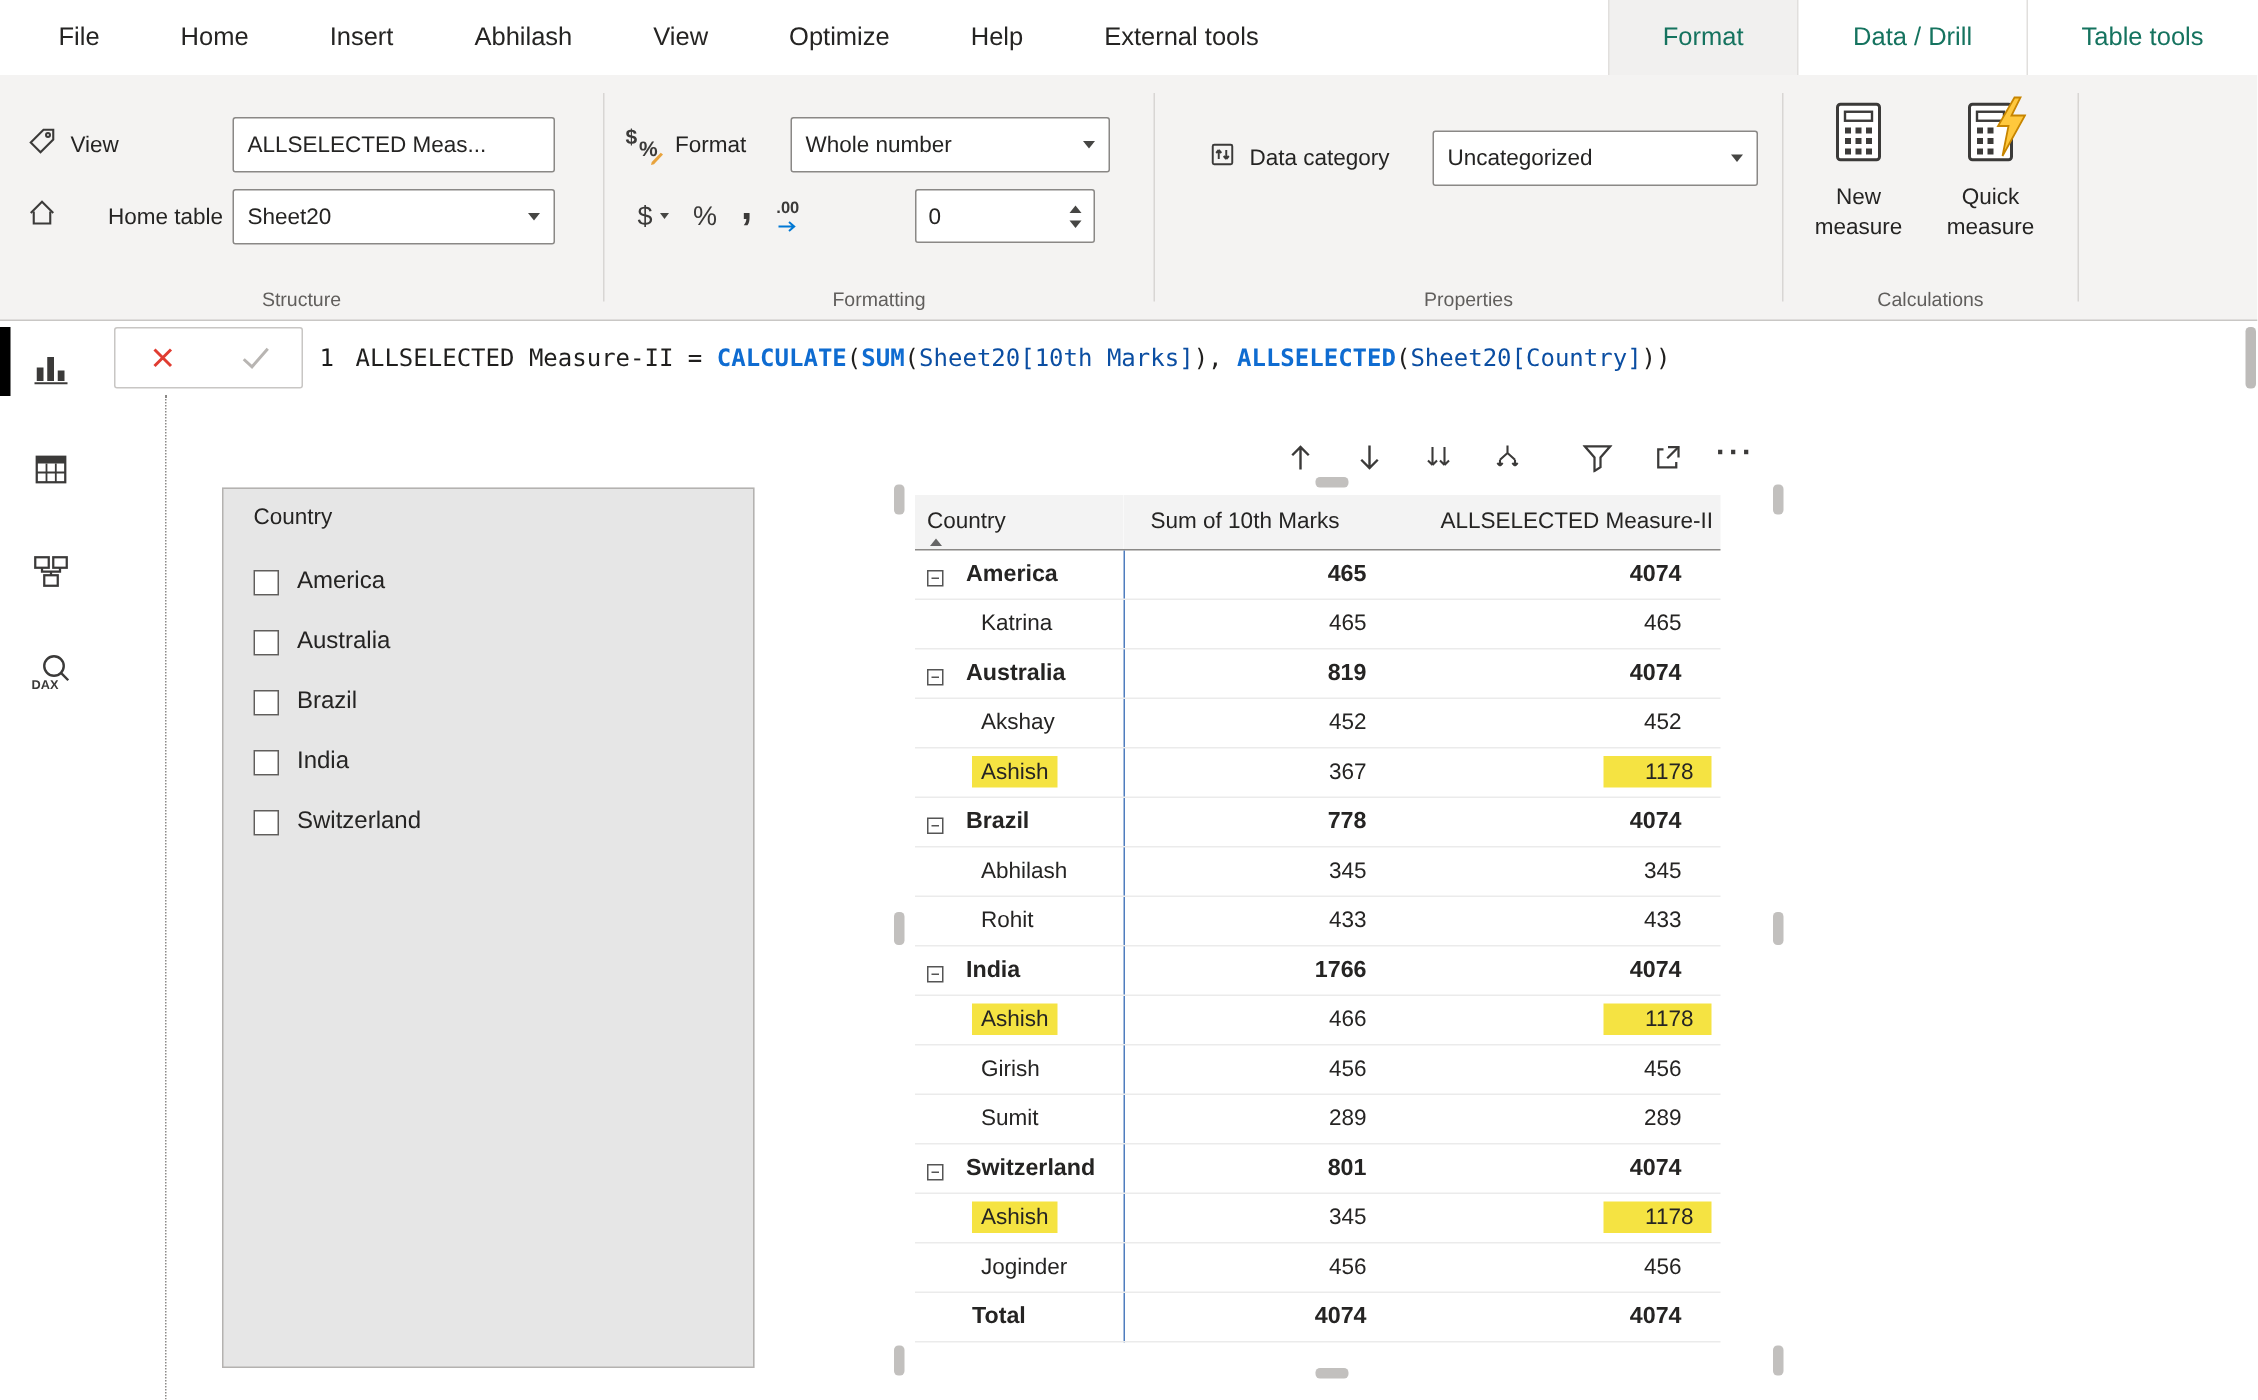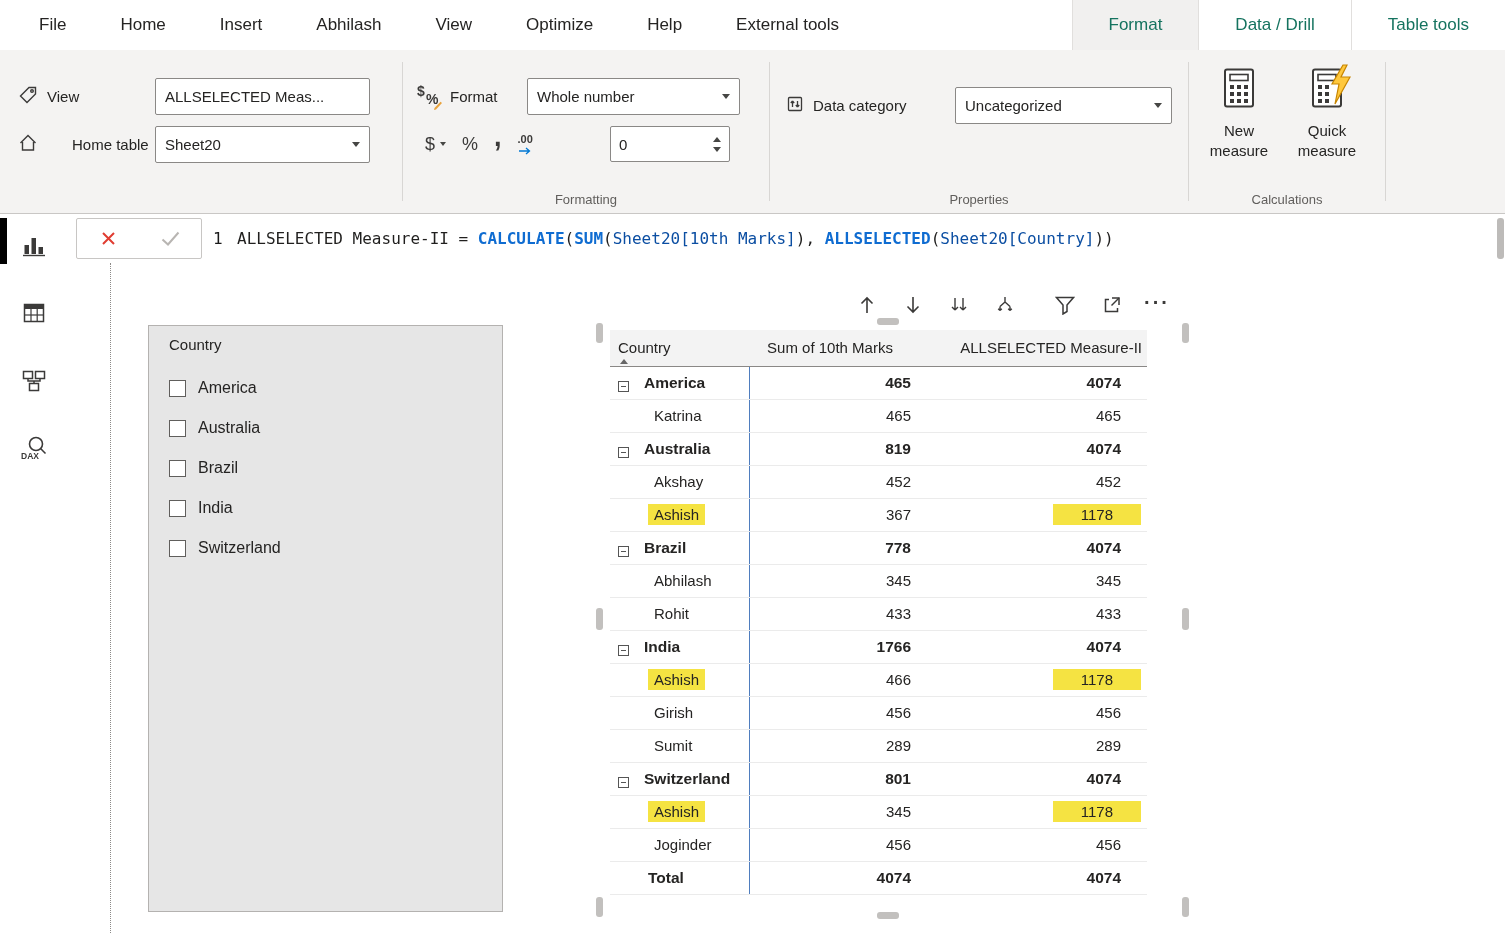--- a/index.html
+++ b/index.html
@@ -43,21 +43,21 @@
   .spinner { position:absolute; left:207px; top:76px; width:120px; height:36px; background:#fff; border:1px solid #8a8886; border-radius:2px; display:flex; align-items:center; padding:0 8px; font-size:15px; }
   .spin-btns { margin-left:auto; display:flex; flex-direction:column; gap:5px; align-items:center; }
   .tri-up { width:0;height:0;border-left:4px solid transparent;border-right:4px solid transparent;border-bottom:5px solid #464644; cursor:pointer; }
   .tri-dn { width:0;height:0;border-left:4px solid transparent;border-right:4px solid transparent;border-top:5px solid #464644; cursor:pointer; }
   .fmt-ic { position:relative; width:24px; height:24px; flex:none; }
   .fmt-ic .d { position:absolute; left:0; top:-2px; font-size:14px; font-weight:bold; color:#3b3a39; }
   .fmt-ic .p { position:absolute; left:9px; top:6px; font-size:14px; font-weight:bold; color:#3b3a39; }
   .fmt-ic svg { position:absolute; right:-2px; bottom:-2px; }
 
   .g-properties { left:770px; width:418px; }
-  .g-properties .row1 { top:37px; left:16px; }
+  .g-properties .row1 { top:37px; left:36px; }
   .cat-select { left:185px; top:37px; width:217px; }
 
   .g-calculations { left:1189px; width:196px; }
   .calc-btn { position:absolute; top:14px; width:84px; display:flex; flex-direction:column; align-items:center; padding-top:4px; font-size:15px; line-height:20px; text-align:center; cursor:pointer; }
   .calc-btn .cicon { position:relative; margin-bottom:8px; }
   .calc-new { left:8px; }
   .calc-quick { left:96px; }
   .bolt { position:absolute; right:-8px; top:-4px; }
 
   
@@ -102,21 +102,21 @@
   .pbitable td.c2 { text-align:right; padding-right:15px; }
   .pbitable td.c3 { text-align:right; padding-right:20px; }
   tr[data-level="group"] td, tr[data-level="total"] td { font-weight:bold; font-size:15.5px; }
   tr[data-level="detail"] td.c1 { padding-left:38px; }
   tr[data-level="total"] td.c1 { padding-left:32px; }
   tr[data-level="total"] td { border-top:1px solid #8a8886; }
   .collapse-box { display:inline-flex; width:11px; height:11px; border:1px solid #555; align-items:center; justify-content:center; margin-right:9px; vertical-align:1px; background:#fff; }
   .collapse-box::after { content:""; display:block; width:5px; height:1px; background:#555; }
   .pill { display:inline-block; padding:2px 6px; }
   tr[data-hl="true"] td.c1 .pill { background:var(--highlight-yellow); }
-  tr[data-hl="true"] td.c3 .pill { background:var(--highlight-yellow); padding:2px 28px 2px 28px; margin-right:-14px; }
+  tr[data-hl="true"] td.c3 .pill { background:var(--highlight-yellow); padding:2px 12px 2px 28px; margin-right:-14px; }
 
   .handle { position:absolute; background:#c2c0be; border-radius:3px; z-index:3; }
   .h-tl{left:596px;top:323px;width:7px;height:20px} .h-tr{left:1182px;top:323px;width:7px;height:20px}
   .h-bl{left:596px;top:897px;width:7px;height:20px} .h-br{left:1182px;top:897px;width:7px;height:20px}
   .h-tc{left:877px;top:318px;width:22px;height:7px} .h-bc{left:877px;top:912px;width:22px;height:7px}
   .h-ml{left:596px;top:608px;width:7px;height:22px} .h-mr{left:1182px;top:608px;width:7px;height:22px}
 </style>
 </head>
 <body>
 
@@ -163,20 +163,21 @@
               <path d="M2.5 10L10 2.5 17.5 10"></path>
               <path d="M4.5 9v8h11V9"></path>
             </svg>
         </span>
         <span class="rlabel">Home table</span>
       </div>
       <div class="rfield table-select">
           <span>Sheet20</span>
           <span class="chev"></span>
         </div>
+      <div class="glabel">Structure</div>
     </div>
     <div class="rdiv" style="left:402px"></div>
 
     <div class="rgroup g-formatting">
       <div class="iconlbl row1">
         <span class="fmt-ic">
           <span class="d">$</span>
             <span class="p">%</span>
           <svg width="10" height="10">
               <path d="M1 9l2-.5L9 2 7.5 .8 1.5 7 1 9z" fill="#e8a33d"></path>

